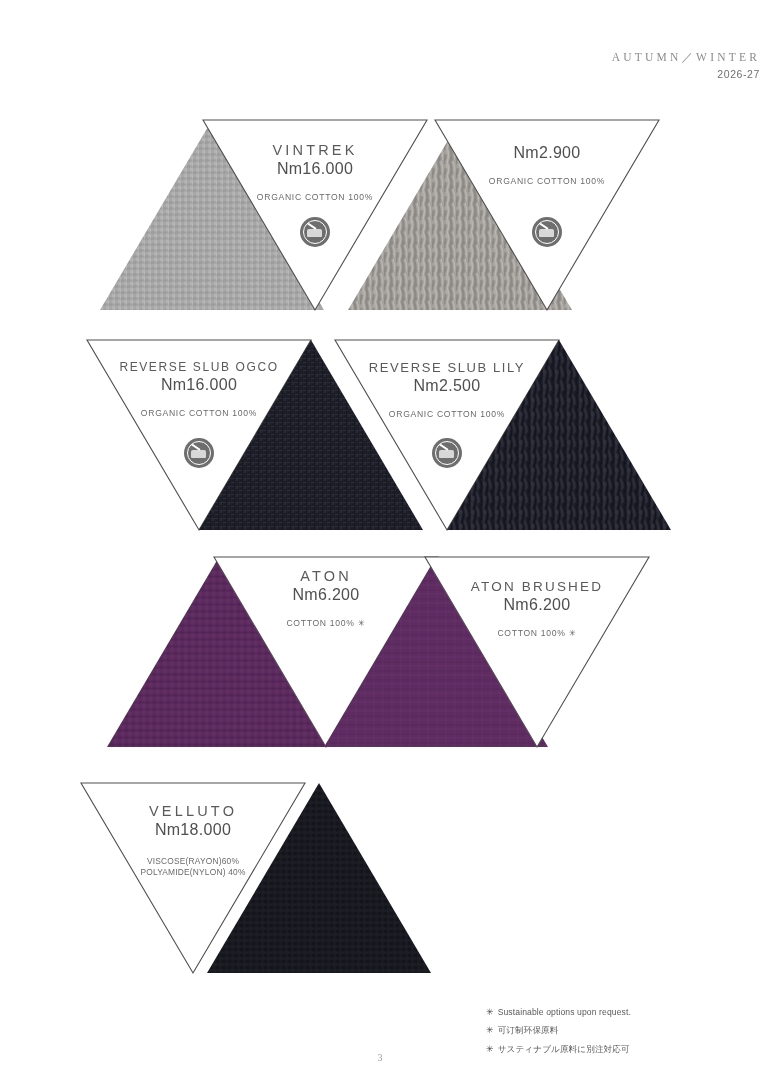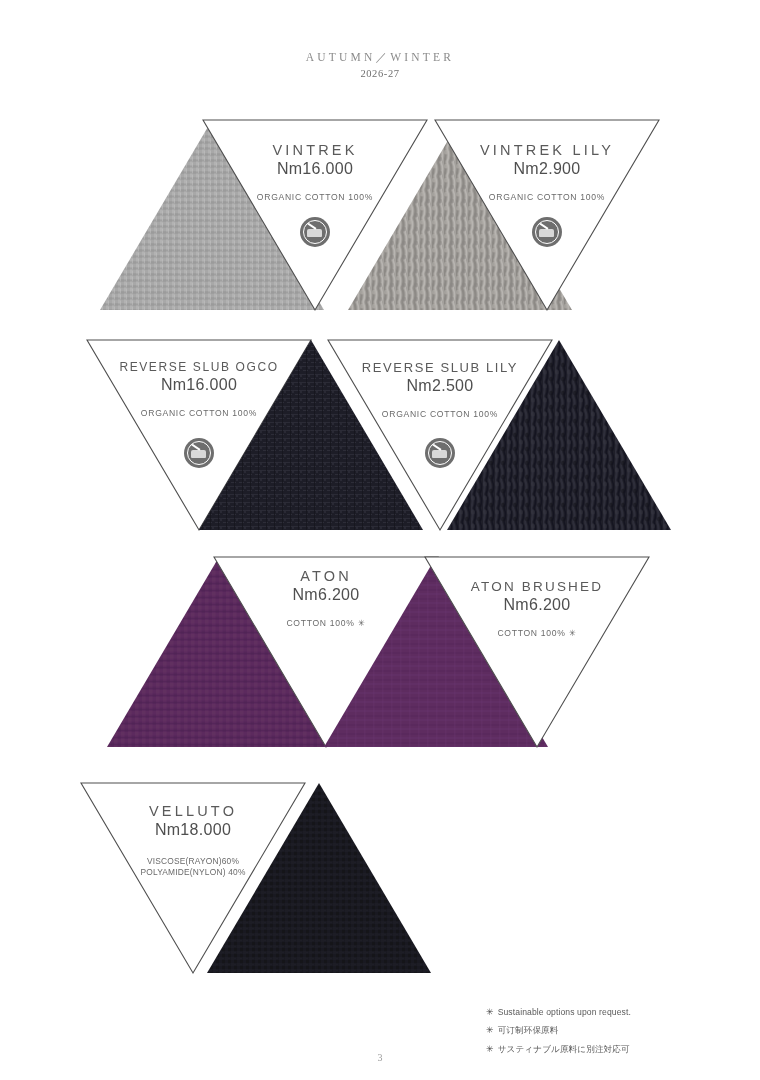--- a/index.html
+++ b/index.html
@@ -15,34 +15,34 @@
     color: #4a4a4a;
     overflow: hidden;
   }
 
   
   .header {
     position: absolute;
     top: 50px;
     left: 0;
     width: 760px;
-    text-align: center;
+    text-align: right;
   }
   .header-season {
     font-size: 11.5px;
     letter-spacing: 3.2px;
     color: #8b8b8b;
     font-family: "Liberation Serif", serif;
   }
   .header-year {
     font-size: 10.5px;
     letter-spacing: 0.6px;
     color: #6f6f6f;
     margin-top: 3px;
-    font-family: Liberation Serif, serif;
+    font-family: Liberation Sans, sans-serif;
   }
 
   
   .stage {
     position: absolute;
     top: 0; left: 0;
     width: 760px;
     height: 1080px;
   }
 
@@ -213,21 +213,20 @@
       </defs>
       <polygon points="112,0 224,190 0,190" fill="url(#texKnitGray)"></polygon>
     </svg>
   </div>
 
   <div class="tri" style="left:435px; top:120px;">
     <svg width="224" height="190" viewBox="0 0 224 190">
       <polygon points="0,0 224,0 112,190" fill="#ffffff" stroke="#4f4f4f" stroke-width="1.1"></polygon>
     </svg>
     <div class="label-box" style="padding-top:22px;">
-      <div class="lbl-name">VINTREK LILY</div>
       <div class="lbl-count">Nm2.900</div>
       <div class="lbl-comp">ORGANIC COTTON 100%</div>
     </div>
     <div class="badge" style="left:97px; top:97px;">
       <span class="inner"></span>
     </div>
   </div>
 
   <div class="tri" style="left:87px; top:340px;">
     <svg width="224" height="190" viewBox="0 0 224 190">
@@ -251,21 +250,21 @@
           <rect x="0" y="2" width="8" height="1" fill="#2e2e3a" opacity="0.8"></rect>
           <rect x="0" y="6" width="5" height="1" fill="#33333f" opacity="0.7"></rect>
           <rect x="3" y="0" width="1" height="8" fill="#15151d" opacity="0.8"></rect>
           <circle cx="6" cy="4" r="0.9" fill="#3a3a46" opacity="0.6"></circle>
         </pattern>
       </defs>
       <polygon points="112,0 224,190 0,190" fill="url(#texSlubNavy)"></polygon>
     </svg>
   </div>
 
-  <div class="tri" style="left:328px; top:340px;">
+  <div class="tri" style="left:335px; top:340px;">
     <svg width="224" height="190" viewBox="0 0 224 190">
       <polygon points="0,0 224,0 112,190" fill="#ffffff" stroke="#4f4f4f" stroke-width="1.1"></polygon>
     </svg>
     <div class="label-box" style="padding-top:20px;">
       <div class="lbl-name" style="font-size:13px; letter-spacing:1.6px;">REVERSE SLUB LILY</div>
       <div class="lbl-count">Nm2.500</div>
       <div class="lbl-comp">ORGANIC COTTON 100%</div>
     </div>
     <div class="badge" style="left:97px; top:98px;">
       <span class="inner"></span>

